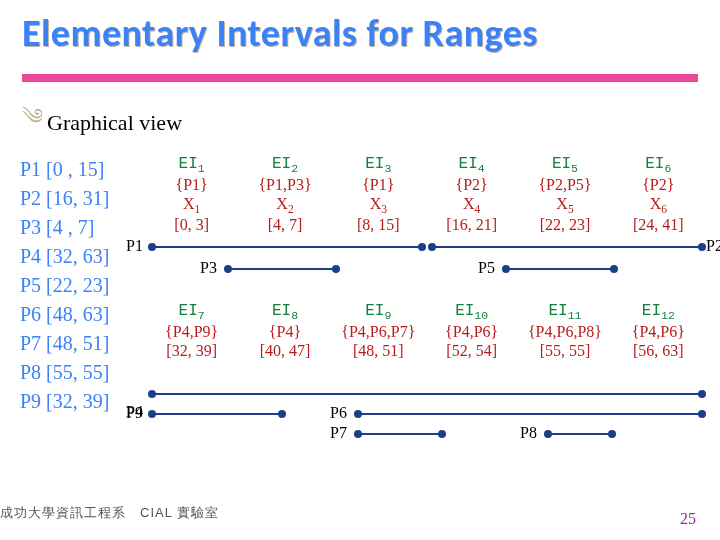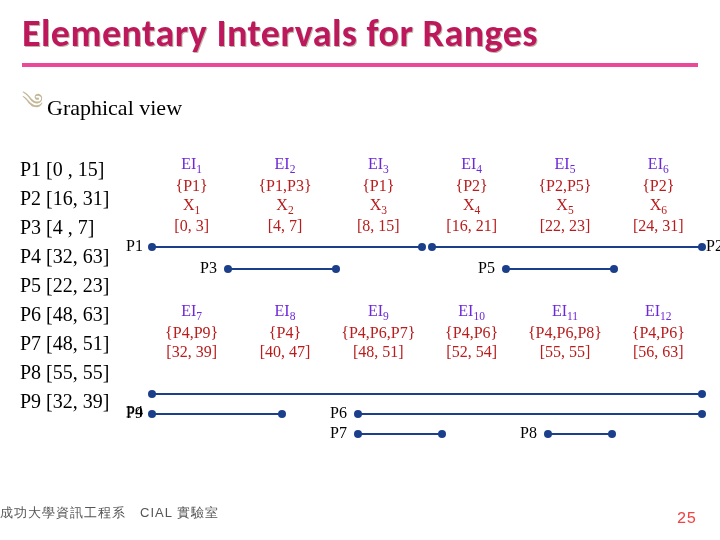--- a/index.html
+++ b/index.html
@@ -14,24 +14,24 @@
   .slide {
     position: relative;
     width: 720px;
     height: 540px;
     box-sizing: border-box;
     padding: 10px 22px 0 22px;
   }
   .title {
     font-family: Calibri, 'Trebuchet MS', sans-serif;
     font-size: 38px;
-    color: #be185d;
+    color: #3b82f6;
     text-shadow: 1px 1px 0 #bfb6a8;
-    border-bottom: 4px solid #ec4899;
-    padding-bottom: 7px;
+    border-bottom: 8px solid #ec4899;
+    padding-bottom: 18px;
     margin: 0 0 10px 0;
     letter-spacing: 0.5px;
   }
   .bullet-row {
     display: flex;
     align-items: center;
     gap: 4px;
     color: #000;
     font-size: 22px;
     margin-bottom: 8px;
@@ -40,42 +40,42 @@
     font-family: Calibri, sans-serif;
     font-size: 22px;
     color: #c3b797;
   }
   .ranges-col {
     position: absolute;
     top: 155px;
     left: 20px;
     font-size: 20px;
     line-height: 1.45;
-    color: #000000;
+    color: #3b82f6;
   }
   .ei-grid {
     position: absolute;
     top: 155px;
     left: 145px;
     width: 560px;
   }
   .ei-row {
     display: flex;
     width: 100%;
   }
   .ei-cell {
     flex: 1 1 0;
     text-align: center;
     font-size: 16px;
     line-height: 1.18;
     color: #b91c1c;
   }
   .ei-header {
-    color: #6d28d9;
-    font-family: Liberation Serif, serif;
+    color: #15803d;
+    font-family: Liberation Mono, monospace;
   }
   sub {
     font-size: 0.72em;
   }
   .seg {
     position: absolute;
     height: 2px;
     background: #1b3f8a;
   }
   .seg::before, .seg::after {
@@ -103,23 +103,23 @@
     text-align: left;
     font-family: 'Microsoft JhengHei', 'PMingLiU', sans-serif;
     font-size: 13px;
     color: #555;
     letter-spacing: 1px;
   }
   .pagenum {
     position: absolute;
     bottom: 12px;
     right: 24px;
-    font-family: Liberation Mono, monospace;
+    font-family: Liberation Serif, serif;
     font-size: 16px;
-    color: #ef4444;
+    color: #a21caf;
   }
 </style>
 </head>
 <body>
 
 <div class="slide">
 
   <h1 class="title">Elementary Intervals for Ranges</h1>
 
   <div class="bullet-row">
@@ -163,21 +163,21 @@
         <div class="ei-cell">X<sub>4</sub></div>
         <div class="ei-cell">X<sub>5</sub></div>
         <div class="ei-cell">X<sub>6</sub></div>
       </div>
     <div class="ei-row" id="eit-rng">
         <div class="ei-cell">[0, 3]</div>
         <div class="ei-cell">[4, 7]</div>
         <div class="ei-cell">[8, 15]</div>
         <div class="ei-cell">[16, 21]</div>
         <div class="ei-cell">[22, 23]</div>
-        <div class="ei-cell">[24, 31]</div>
+        <div class="ei-cell">[24, 41]</div>
       </div>
   </div>
 
   <div class="ei-grid" style="top:302px">
     <div class="ei-row" id="eib-hdr">
         <div class="ei-cell ei-header">EI<sub>7</sub></div>
         <div class="ei-cell ei-header">EI<sub>8</sub></div>
         <div class="ei-cell ei-header">EI<sub>9</sub></div>
         <div class="ei-cell ei-header">EI<sub>10</sub></div>
         <div class="ei-cell ei-header">EI<sub>11</sub></div>

